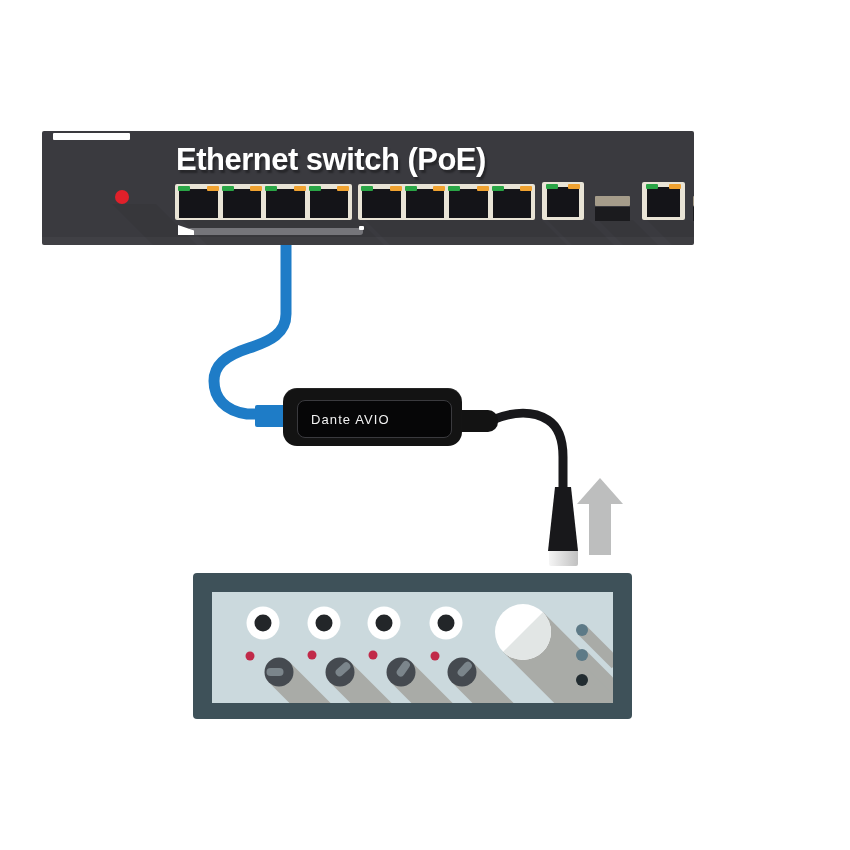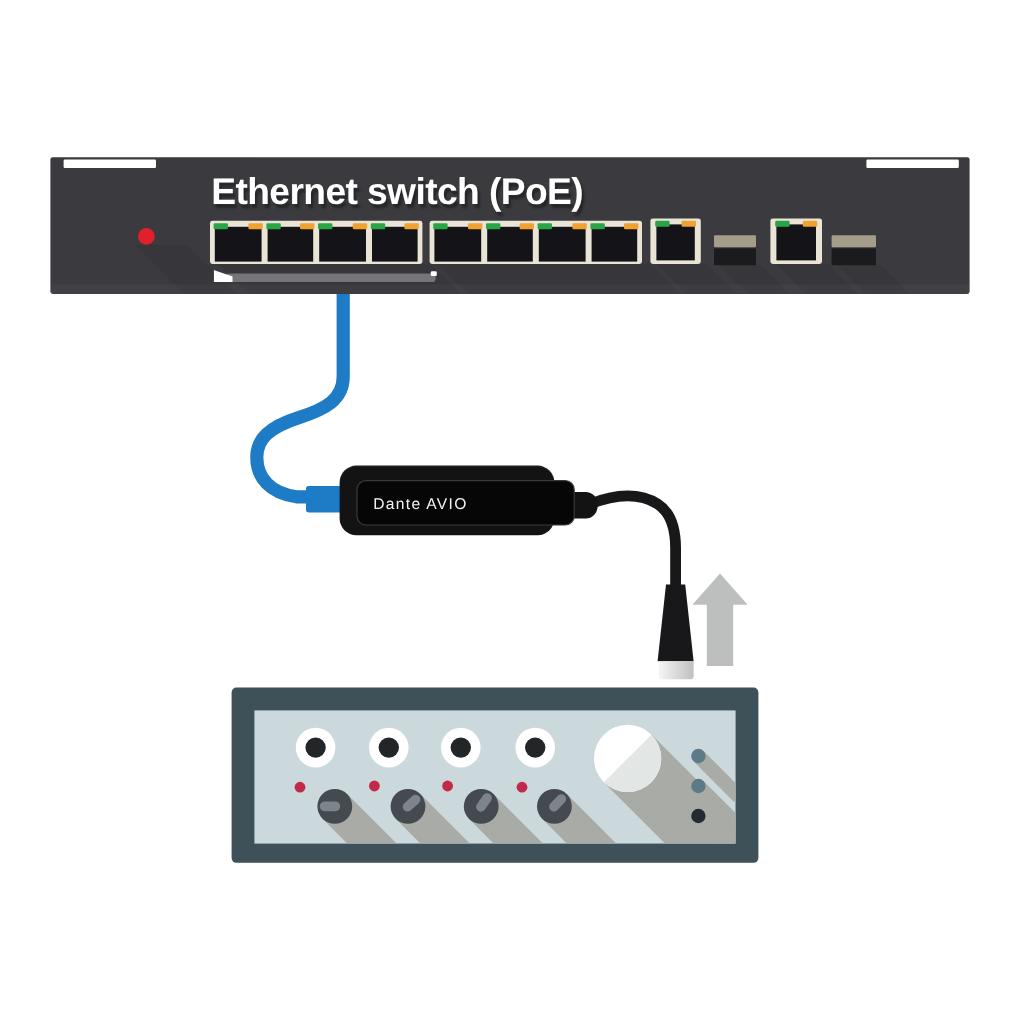--- a/index.html
+++ b/index.html
@@ -1,20 +1,20 @@
 <!DOCTYPE html>
 <html style="--sw-body: #3a3a3f; --handle: #ffffff; --led-red: #e0202a; --tray: #75757a; --pframe: #e9e4d6; --pint: #141418; --ledg: #2aa546; --ledo: #f0a230; --sfp-top: #a59c8a; --sfp-bot: #1b1b1e; --eth: #1e7cc7; --blk: #18181b; --tip-a: #f5f5f5; --tip-b: #c0c0c0; --arrow: #bdbebe; --chassis: #3e5159; --panel: #cbd9dd; --ad-body: #131313; --ad-screen: #060607; --ad-text: #f2f2f2;"><head>
 <meta charset="utf-8">
 <style>
   html,body{margin:0;padding:0;background:#fff;}
   .stage{position:relative;width:850px;height:850px;background:#ffffff;overflow:hidden;
          font-family:"Liberation Sans",sans-serif;}
 
   
-  .switch{position:absolute;left:42px;top:131px;width:766px;height:114px;
+  .switch{position:absolute;left:42px;top:131px;width:652px;height:114px;
           background:var(--sw-body);border-radius:2px;overflow:hidden;}
   .handle{position:absolute;top:2px;width:77px;height:7px;background:var(--handle);border-radius:1px;}
   .hl{left:11px}.hr{left:680px}
   .sw-title{position:absolute;left:134px;top:11px;color:#ffffff;
             font-size:31px;font-weight:bold;letter-spacing:-0.5px;white-space:nowrap;
             text-shadow:2px 3px 2px rgba(0,0,0,.35);}
   .sw-led{position:absolute;left:73px;top:59px;width:14px;height:14px;border-radius:50%;
           background:var(--led-red);}
   .band{position:absolute;background:rgba(0,0,0,.05);transform:skewX(45deg);transform-origin:top left;}
   .bled{left:70px;top:73px;width:44px;height:41px;}
@@ -56,21 +56,21 @@
   .xlr-tip{position:absolute;left:549px;top:551px;width:29px;height:15px;
            border-radius:0 0 2px 2px;
            background:linear-gradient(90deg,var(--tip-a),var(--tip-b));}
 
   
   .adapter{position:absolute;left:283px;top:388px;width:179px;height:58px;
            background:var(--ad-body);border-radius:14px;
            box-shadow:inset 0 1px 1px rgba(255,255,255,.09);}
   .adapter-neck{position:absolute;left:458px;top:410px;width:40px;height:22px;
                 background:var(--ad-body);border-radius:0 10px 10px 0;}
-  .adapter-screen{position:absolute;left:14px;top:12px;width:182px;height:38px;
+  .adapter-screen{position:absolute;left:14px;top:12px;width:155px;height:38px;
                   background:var(--ad-screen);border:1px solid #3a3a3e;border-radius:8px;
                   box-sizing:border-box;display:flex;align-items:center;}
   .adapter-label{color:var(--ad-text);font-size:13px;letter-spacing:1.1px;padding-left:13px;white-space:nowrap;}
 
   
   .device{position:absolute;left:193px;top:573px;width:439px;height:146px;
           background:var(--chassis);border-radius:4px;}
   .panel{position:absolute;left:19px;top:19px;width:401px;height:111px;
          background:var(--panel);overflow:hidden;}
   .panel svg{display:block;}

